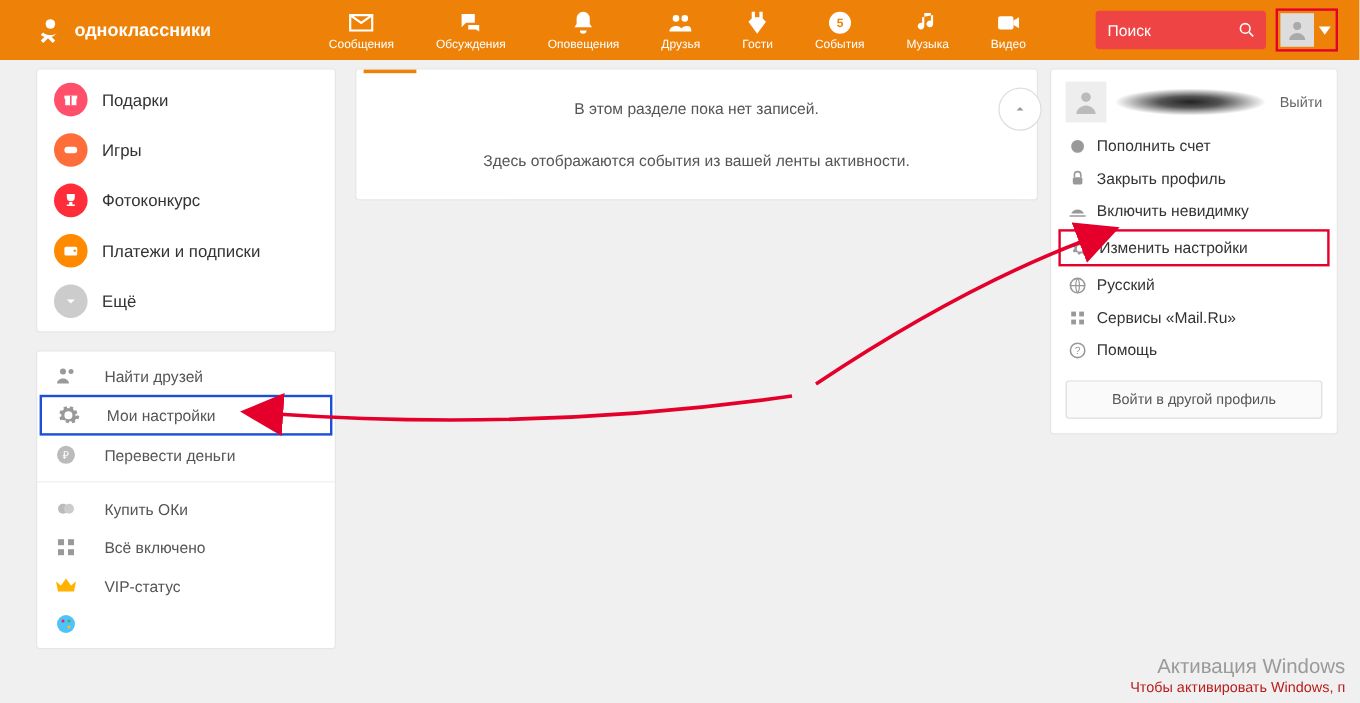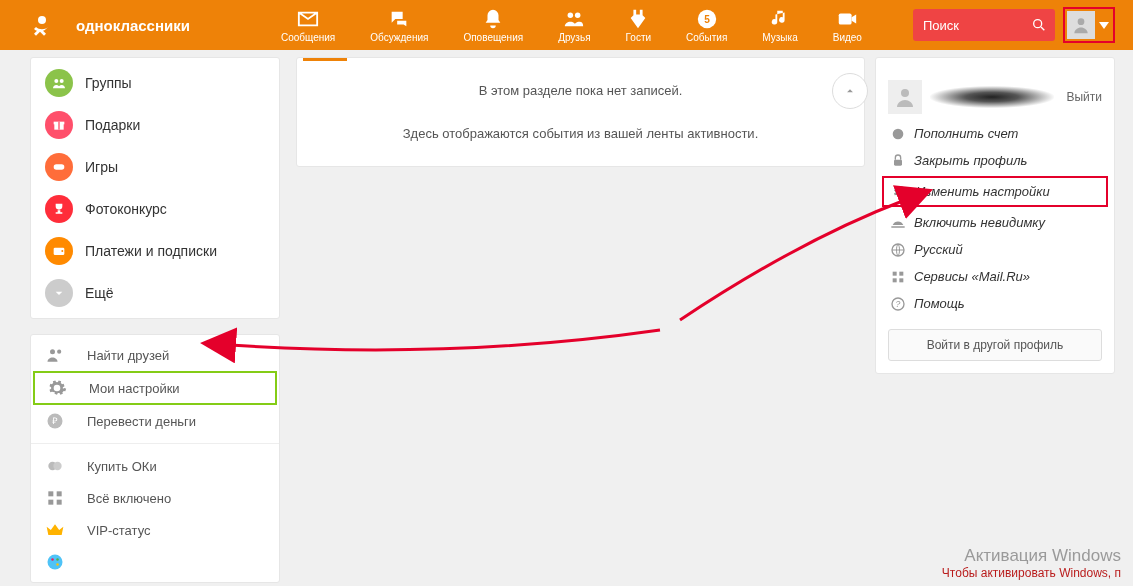--- a/index.html
+++ b/index.html
@@ -1,20 +1,20 @@
 <!DOCTYPE html>
 <html><head>
 <meta charset="utf-8">
 <style>
   * { box-sizing: border-box; margin: 0; padding: 0; }
   body { font-family: Arial, Helvetica, sans-serif; font-size: 13px; background: #f0f0f0; color: #333; width: 1133px; height: 586px; overflow: hidden; position: relative; }
 
   
   .topbar { background: #ee8208; height: 50px; display: flex; align-items: center; color: #fff; }
-  .logo { display: flex; align-items: center; gap: 22px; margin-left: 30px; margin-right: 40px; font-weight: bold; font-size: 15px; }
+  .logo { display: flex; align-items: center; gap: 8px; margin-left: 30px; margin-right: 40px; font-weight: bold; font-size: 15px; }
   .logo-icon { width: 24px; height: 24px; }
   .nav-items { display: flex; flex: 1; justify-content: center; gap: 35px; }
   .nav-item { display: flex; flex-direction: column; align-items: center; gap: 2px; font-size: 10px; cursor: pointer; }
   .nav-item svg, .nav-item .nav-icon { width: 22px; height: 22px; fill: #fff; }
   .search-wrap { display: flex; align-items: center; background: #ef4444; border-radius: 3px; height: 32px; margin-right: 8px; }
   .search-input { background: transparent; border: 0; outline: 0; color: #fff; padding: 0 10px; width: 110px; font-size: 13px; }
   .search-input::placeholder { color: #fff; }
   .search-btn { width: 32px; height: 32px; display: flex; align-items: center; justify-content: center; cursor: pointer; }
   .search-btn svg { width: 16px; height: 16px; fill: #fff; }
   .avatar-btn { display: flex; align-items: center; margin-right: 18px; border: 2px solid #e4002b; padding: 2px 4px 2px 2px; gap: 4px; cursor: pointer; }
@@ -30,35 +30,35 @@
   
   .panel { background: #fff; border: 1px solid #e6e6e6; border-radius: 3px; margin-bottom: 15px; padding: 4px 0; }
   .sb-item { display: flex; align-items: center; gap: 12px; padding: 7px 14px; cursor: pointer; color: #333; font-size: 14px; }
   .sb-panel2 .sb-item { padding: 6px 14px; gap: 22px; font-size: 13px; color: #555; }
   .sb-sep { height: 1px; background: #eee; margin: 6px 0; }
   .sb-ic { width: 28px; height: 28px; border-radius: 50%; display: flex; align-items: center; justify-content: center; flex-shrink: 0; }
   .sb-ic svg { width: 16px; height: 16px; fill: #fff; }
   .sb-ic2 { width: 20px; height: 20px; fill: #999; flex-shrink: 0; }
   .toggle { margin-left: auto; width: 32px; height: 16px; border-radius: 9px; background: #ddd; position: relative; }
   .toggle::after { content: ""; position: absolute; left: 2px; top: 2px; width: 12px; height: 12px; background: #fff; border-radius: 50%; }
-  .highlight { border: 2px solid #84cc16; padding: 5px 12px !important; margin: 0 2px; }
+  .highlight { border: 2px solid #1d4ed8; padding: 5px 12px !important; margin: 0 2px; }
 
   
   .main-card { background: #fff; border: 1px solid #e6e6e6; border-radius: 3px; height: 110px; position: relative; display:flex; flex-direction:column; align-items:center; justify-content:center; color:#555; font-size:13px; gap:28px; }
   .main-card .orange-tab { position:absolute; left:6px; top:0; width:44px; height:3px; background:#ee8208; }
   .scroll-up { position:absolute; right:-4px; top:15px; width:36px; height:36px; border-radius:50%; background:#fff; border:1px solid #ddd; display:flex; align-items:center; justify-content:center; cursor:pointer; }
   .scroll-up svg { width:14px; height:14px; fill:#999; }
 
   
   .r-panel { background:#fff; border:1px solid #e6e6e6; border-radius:3px; padding: 0 0 12px 0; }
-  .r-head { display:flex; align-items:center; gap:8px; padding:10px 12px 6px 12px;margin-top:12px; }
+  .r-head { display:flex; align-items:center; gap:8px; padding:10px 12px 6px 12px; }
   .r-avatar { width:34px; height:34px; background:#eee; display:flex; align-items:center; justify-content:center; flex-shrink:0; }
   .r-name-smudge { flex:1; height:22px; background: radial-gradient(ellipse at center, #222 0%, #555 30%, transparent 72%); border-radius:12px; margin-right:4px; }
   .r-logout { color:#666; font-size:12px; cursor:pointer; }
-  .r-item { display:flex; align-items:center; gap:10px; padding:6px 14px 6px 38px; position:relative; cursor:pointer; font-size:13px; color:#333;font-style:italic; }
+  .r-item { display:flex; align-items:center; gap:10px; padding:6px 14px 6px 38px; position:relative; cursor:pointer; font-size:13px; color:#333; }
   .r-item .r-ic { position:absolute; left:14px; width:16px; height:16px; fill:#999; }
   .r-highlight { border:2px solid #e4002b; margin:2px 6px; padding:6px 8px 6px 32px; }
   .r-highlight .r-ic { left:8px; }
   .r-login-other { margin:12px 12px 0; padding:8px 0; text-align:center; border:1px solid #ddd; border-radius:3px; background:#fafafa; font-size:12px; color:#555; cursor:pointer; }
 
   
   .wm { position:absolute; right:12px; bottom:6px; text-align:right; color:#9a9a9a; font-size:17px; }
   .wm .sub { font-size:12px; color:#b91c1c; }
 
   
@@ -149,30 +149,20 @@
         </svg>
     </div>
     <div class="arrow-down"></div>
   </div>
 </div>
 
 <div class="layout">
 
   <div class="left-col">
     <div class="panel">
-      <div class="sb-item">
-        <div class="sb-ic" style="background:#8bc34a">
-            <svg viewBox="0 0 24 24">
-              <circle cx="8" cy="9" r="3"></circle>
-              <circle cx="16" cy="9" r="3"></circle>
-              <path d="M3 20c0-3 2-5 5-5s5 2 5 5zm8 0c0-3 2-5 5-5s5 2 5 5z"></path>
-            </svg>
-          </div>
-        <span>Группы</span>
-      </div>
       <div class="sb-item">
         <div class="sb-ic" style="background:#ff4f6b">
             <svg viewBox="0 0 24 24">
               <rect x="5" y="10" width="14" height="9"></rect>
               <rect x="4" y="7" width="16" height="4"></rect>
               <rect x="11" y="7" width="2" height="12" fill="#ff4f6b"></rect>
             </svg>
           </div>
         <span>Подарки</span>
       </div>
@@ -302,31 +292,31 @@
           </svg>
         <span>Пополнить счет</span>
       </div>
       <div class="r-item">
         <svg class="r-ic" viewBox="0 0 24 24">
             <rect x="6" y="10" width="12" height="9" rx="2"></rect>
             <path d="M8 10V7a4 4 0 118 0v3" fill="none" stroke="#999" stroke-width="2"></path>
           </svg>
         <span>Закрыть профиль</span>
       </div>
+      <div class="r-item">
+        <svg class="r-ic" viewBox="0 0 24 24">
+            <path d="M4 15c3-7 13-7 16 0H4zm-2 2h20v2H2z"></path>
+          </svg>
+        <span>Включить невидимку</span>
+      </div>
       <div class="r-item r-highlight">
         <svg class="r-ic" viewBox="0 0 24 24">
             <path d="M12 8a4 4 0 100 8 4 4 0 000-8zm9 4l2 1-1 3-2-.5a8 8 0 01-1.5 1.5l.5 2-3 1-1-2a8 8 0 01-2 0l-1 2-3-1 .5-2A8 8 0 016 16.5L4 17l-1-3 2-1a8 8 0 010-2l-2-1 1-3 2 .5A8 8 0 017.5 6L7 4l3-1 1 2a8 8 0 012 0l1-2 3 1-.5 2A8 8 0 0118 7.5l2-.5 1 3-2 1a8 8 0 010 2z"></path>
           </svg>
         <span>Изменить настройки</span>
-      </div>
-      <div class="r-item">
-        <svg class="r-ic" viewBox="0 0 24 24">
-            <path d="M4 15c3-7 13-7 16 0H4zm-2 2h20v2H2z"></path>
-          </svg>
-        <span>Включить невидимку</span>
       </div>
       <div class="r-item">
         <svg class="r-ic" viewBox="0 0 24 24">
             <circle cx="12" cy="12" r="9" fill="none" stroke="#999" stroke-width="2"></circle>
             <path d="M3 12h18M12 3c3 3 3 15 0 18M12 3c-3 3-3 15 0 18" fill="none" stroke="#999" stroke-width="1.5"></path>
           </svg>
         <span>Русский</span>
       </div>
       <div class="r-item">
         <svg class="r-ic" viewBox="0 0 24 24">

